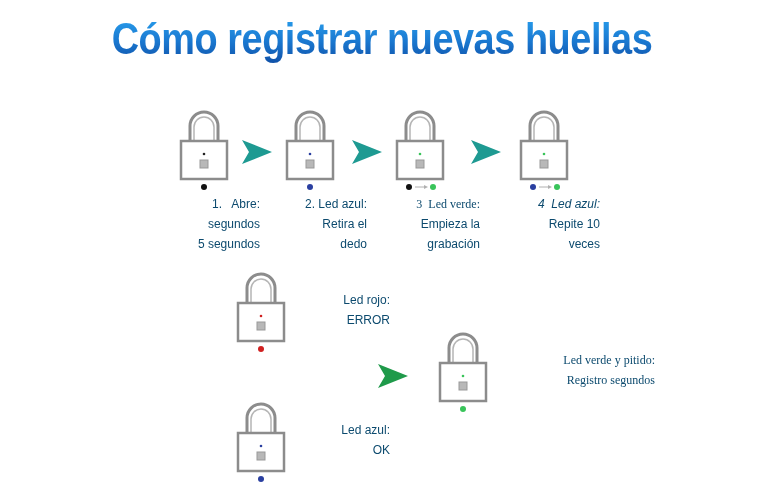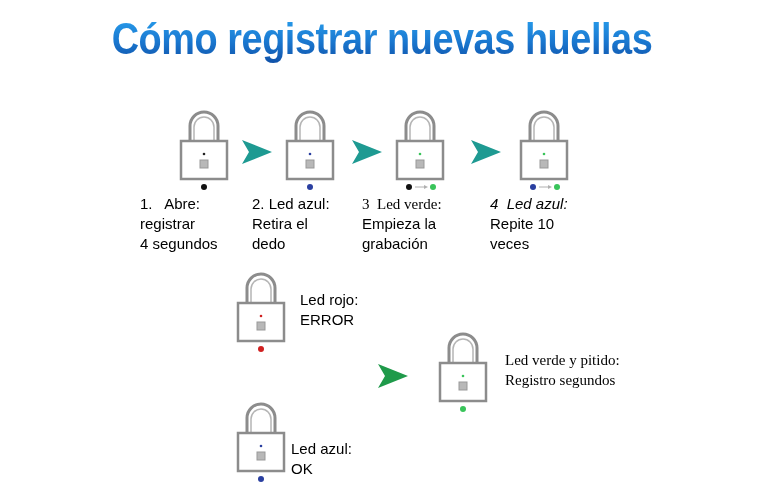--- a/index.html
+++ b/index.html
@@ -3,21 +3,21 @@
 <meta charset="utf-8">
 <style>
   html,body{margin:0;padding:0;}
   body{width:764px;height:500px;background:#ffffff;position:relative;overflow:hidden;font-family:"Liberation Sans",sans-serif;}
   .title{position:absolute;left:0;top:14px;width:764px;text-align:center;font-family:"Liberation Sans",sans-serif;font-weight:bold;font-size:44px;letter-spacing:-0.5px;
     color:#1a6fc4;background:linear-gradient(180deg,#2aa3f0 0%,#1a78d0 55%,#0f4fa6 100%);-webkit-background-clip:text;background-clip:text;-webkit-text-fill-color:transparent;
     transform:scaleX(0.86);transform-origin:center;}
   .lock{position:absolute;width:50px;height:84px;}
   .lock svg{position:absolute;left:0;top:0;}
   .led{position:absolute;width:6px;height:6px;border-radius:50%;}
-  .cap{position:absolute;color:#000000;font-size:15px;line-height:20px;text-align:left;}
+  .cap{position:absolute;color:#0c4a6e;font-size:12px;line-height:20px;text-align:right;}
   .arrow{position:absolute;}
   .seq{position:absolute;height:8px;}
 </style>
 </head>
 <body>
 
 <div class="title">Cómo registrar nuevas huellas</div>
 
 <div class="lock" style="left:179px;top:108px;">
   <svg width="50" height="84" viewBox="0 0 50 84">
@@ -80,22 +80,22 @@
   <svg class="seq" style="left:10px;top:75px;" width="32" height="8" viewBox="0 0 32 8">
     <circle cx="4" cy="4" r="3" fill="#2a3fa0"></circle>
     <line x1="10" y1="4" x2="20" y2="4" stroke="#b0b0b0" stroke-width="1"></line>
     <path d="M19 2 L23 4 L19 6 Z" fill="#b0b0b0"></path>
     <circle cx="28" cy="4" r="3" fill="#39c45a"></circle>
   </svg>
 </div>
 
 <div class="cap" style="left:140px;top:194px;width:120px;">
   <div style="white-space:pre;">1.   Abre:</div>
-  <div>registrar</div>
-  <div>4 segundos</div>
+  <div>segundos</div>
+  <div>5 segundos</div>
 </div>
 <div class="cap" style="left:252px;top:194px;width:115px;">
   <div>2. Led azul:</div>
   <div>Retira el</div>
   <div>dedo</div>
 </div>
 <div class="cap" style="left:362px;top:194px;width:118px;">
   <div style="white-space:pre;font-family:Liberation Serif, serif;">3  Led verde:</div>
   <div>Empieza la</div>
   <div>grabación</div>
@@ -124,21 +124,21 @@
 <div class="lock" style="left:236px;top:400px;">
   <svg width="50" height="84" viewBox="0 0 50 84">
     <path d="M11 33 V18 A14 14 0 0 1 39 18 V33" fill="none" stroke="#8c8c8c" stroke-width="3"></path>
     <path d="M15 33 V19 A10 10 0 0 1 35 19 V33" fill="none" stroke="#b5b5b5" stroke-width="1.5"></path>
     <rect x="2" y="33" width="46" height="38" fill="#fff" stroke="#8c8c8c" stroke-width="2.5"></rect>
     <circle cx="25" cy="46" r="1.3" fill="#2a3fa0"></circle>
     <rect x="21" y="52" width="8" height="8" fill="#b8b8b8" stroke="#999" stroke-width="1"></rect>
   </svg>
   <div class="led" style="left:22px;top:76px;background:#2a3fa0;"></div>
 </div>
-<div class="cap" style="left:291px;top:420px;width:90px;margin-top:19px;">
+<div class="cap" style="left:300px;top:420px;width:90px;">
   <div>Led azul:</div>
   <div>OK</div>
 </div>
 
 <svg class="arrow" style="left:378px;top:364px;" width="30" height="24" viewBox="0 0 30 24">
     <path d="M0 0 L30 12 L0 24 L7 12 Z" fill="#1f9a4a"></path>
   </svg>
 
 <div class="lock" style="left:438px;top:330px;">
   <svg width="50" height="84" viewBox="0 0 50 84">

